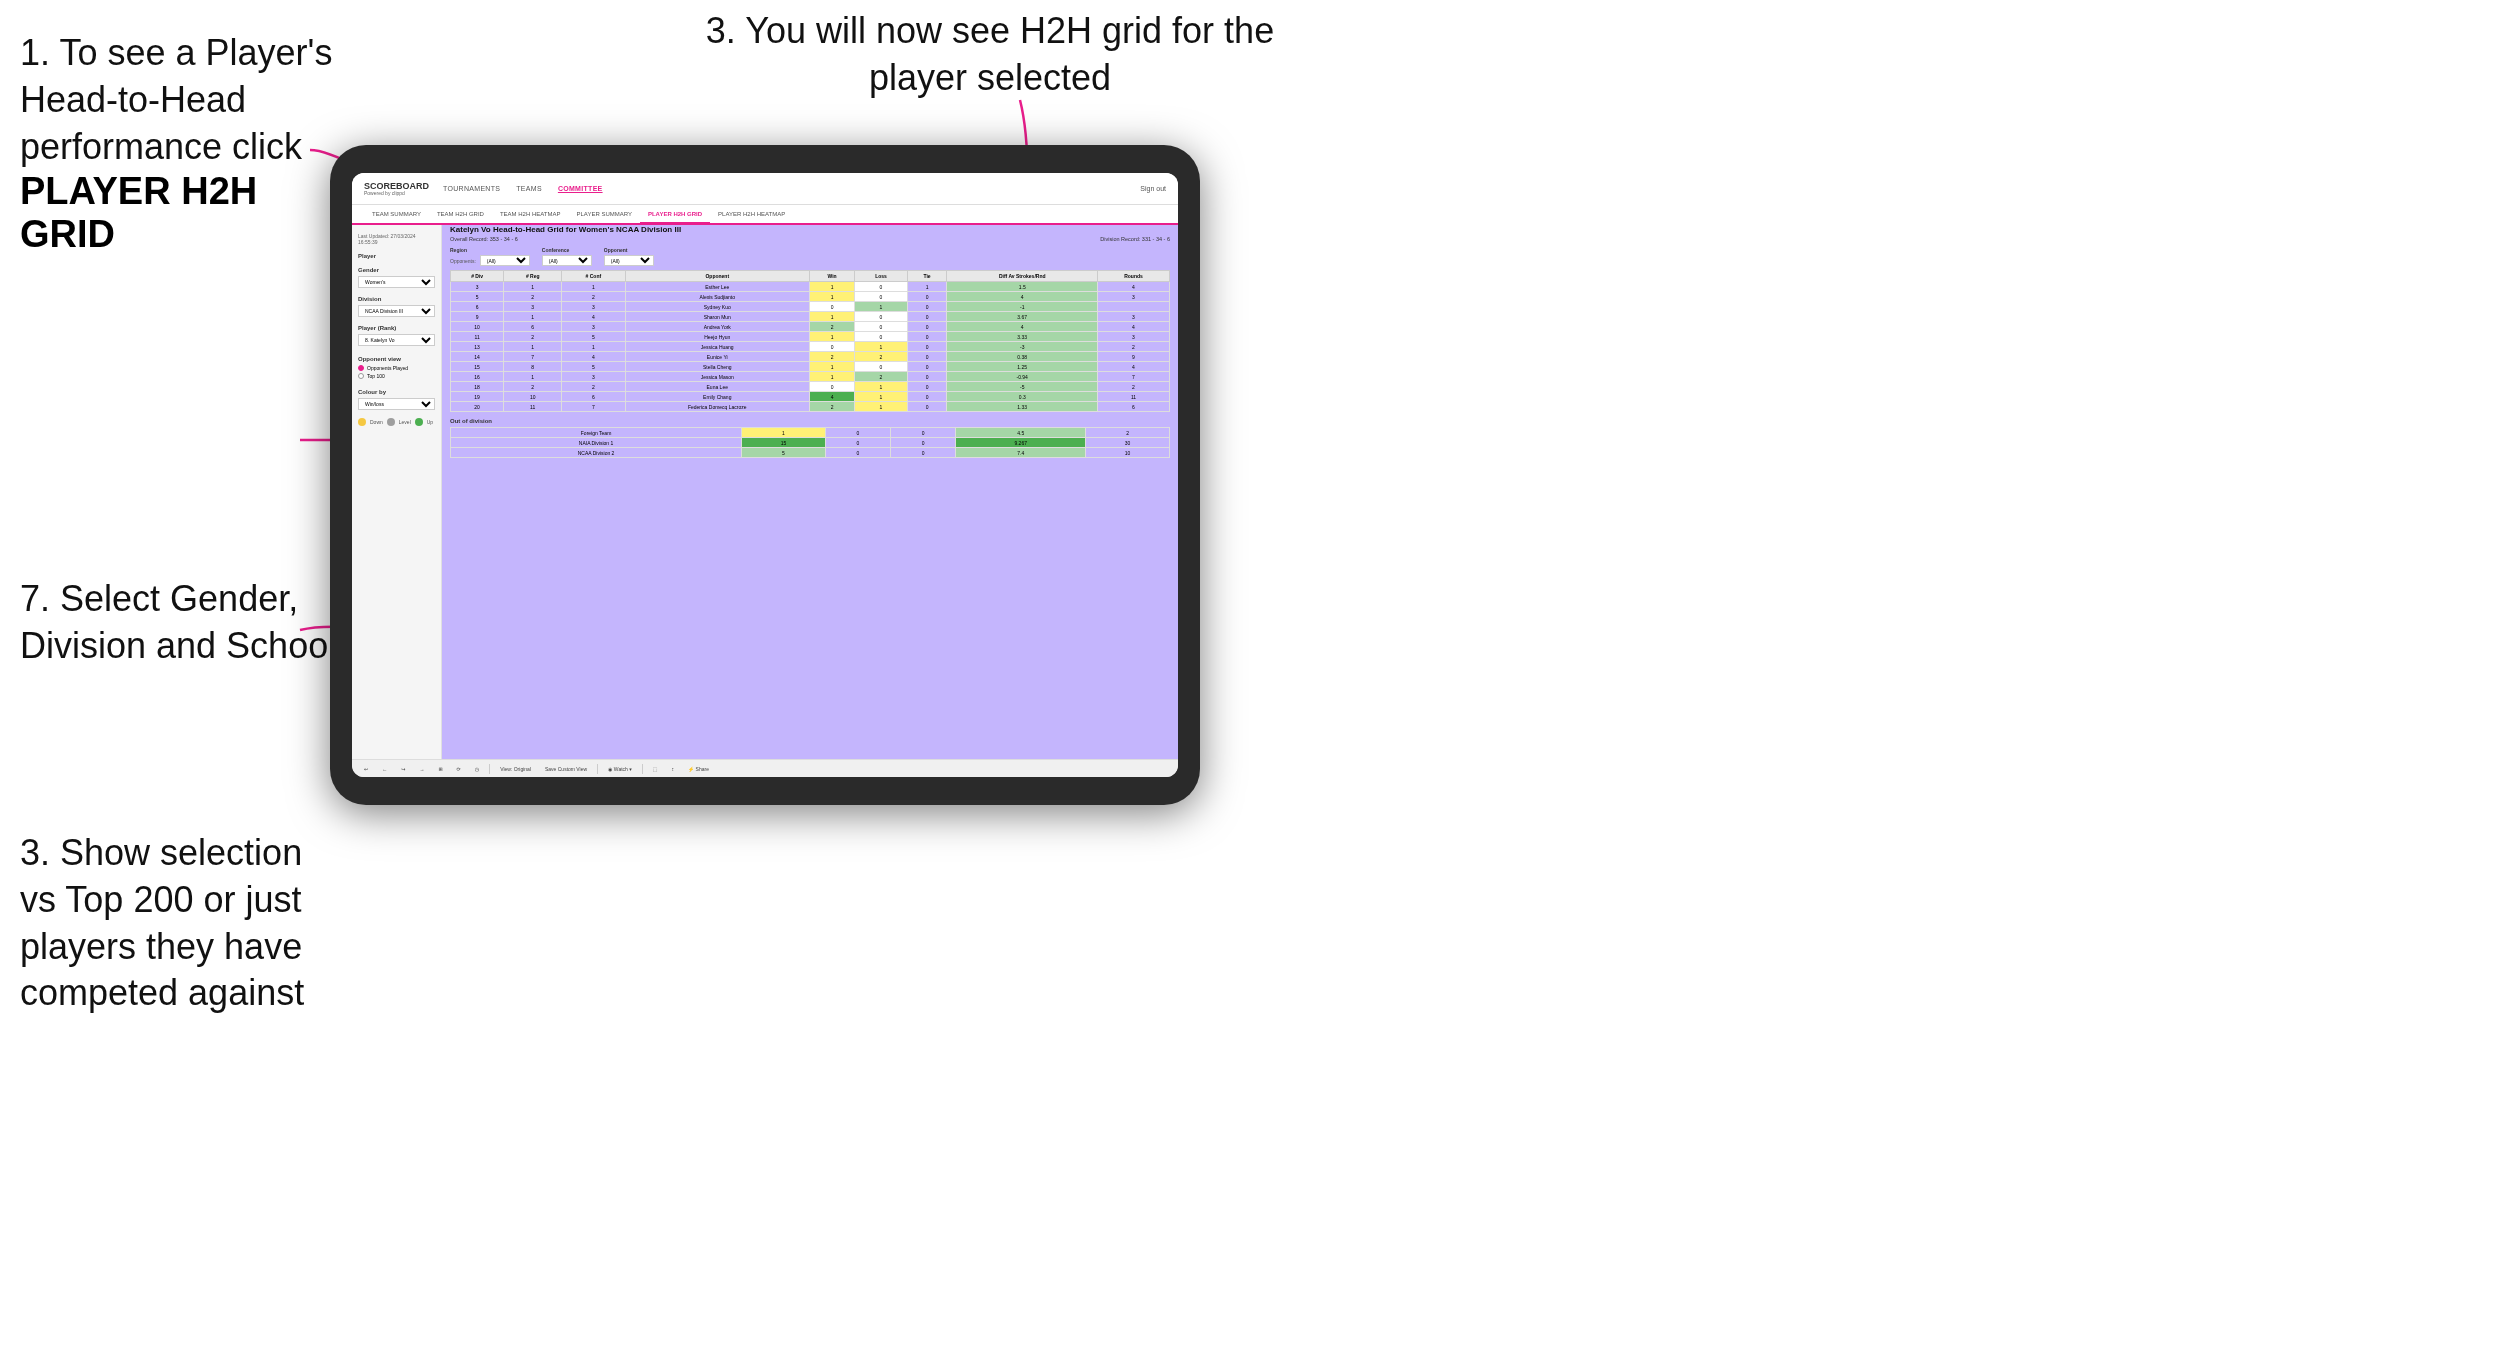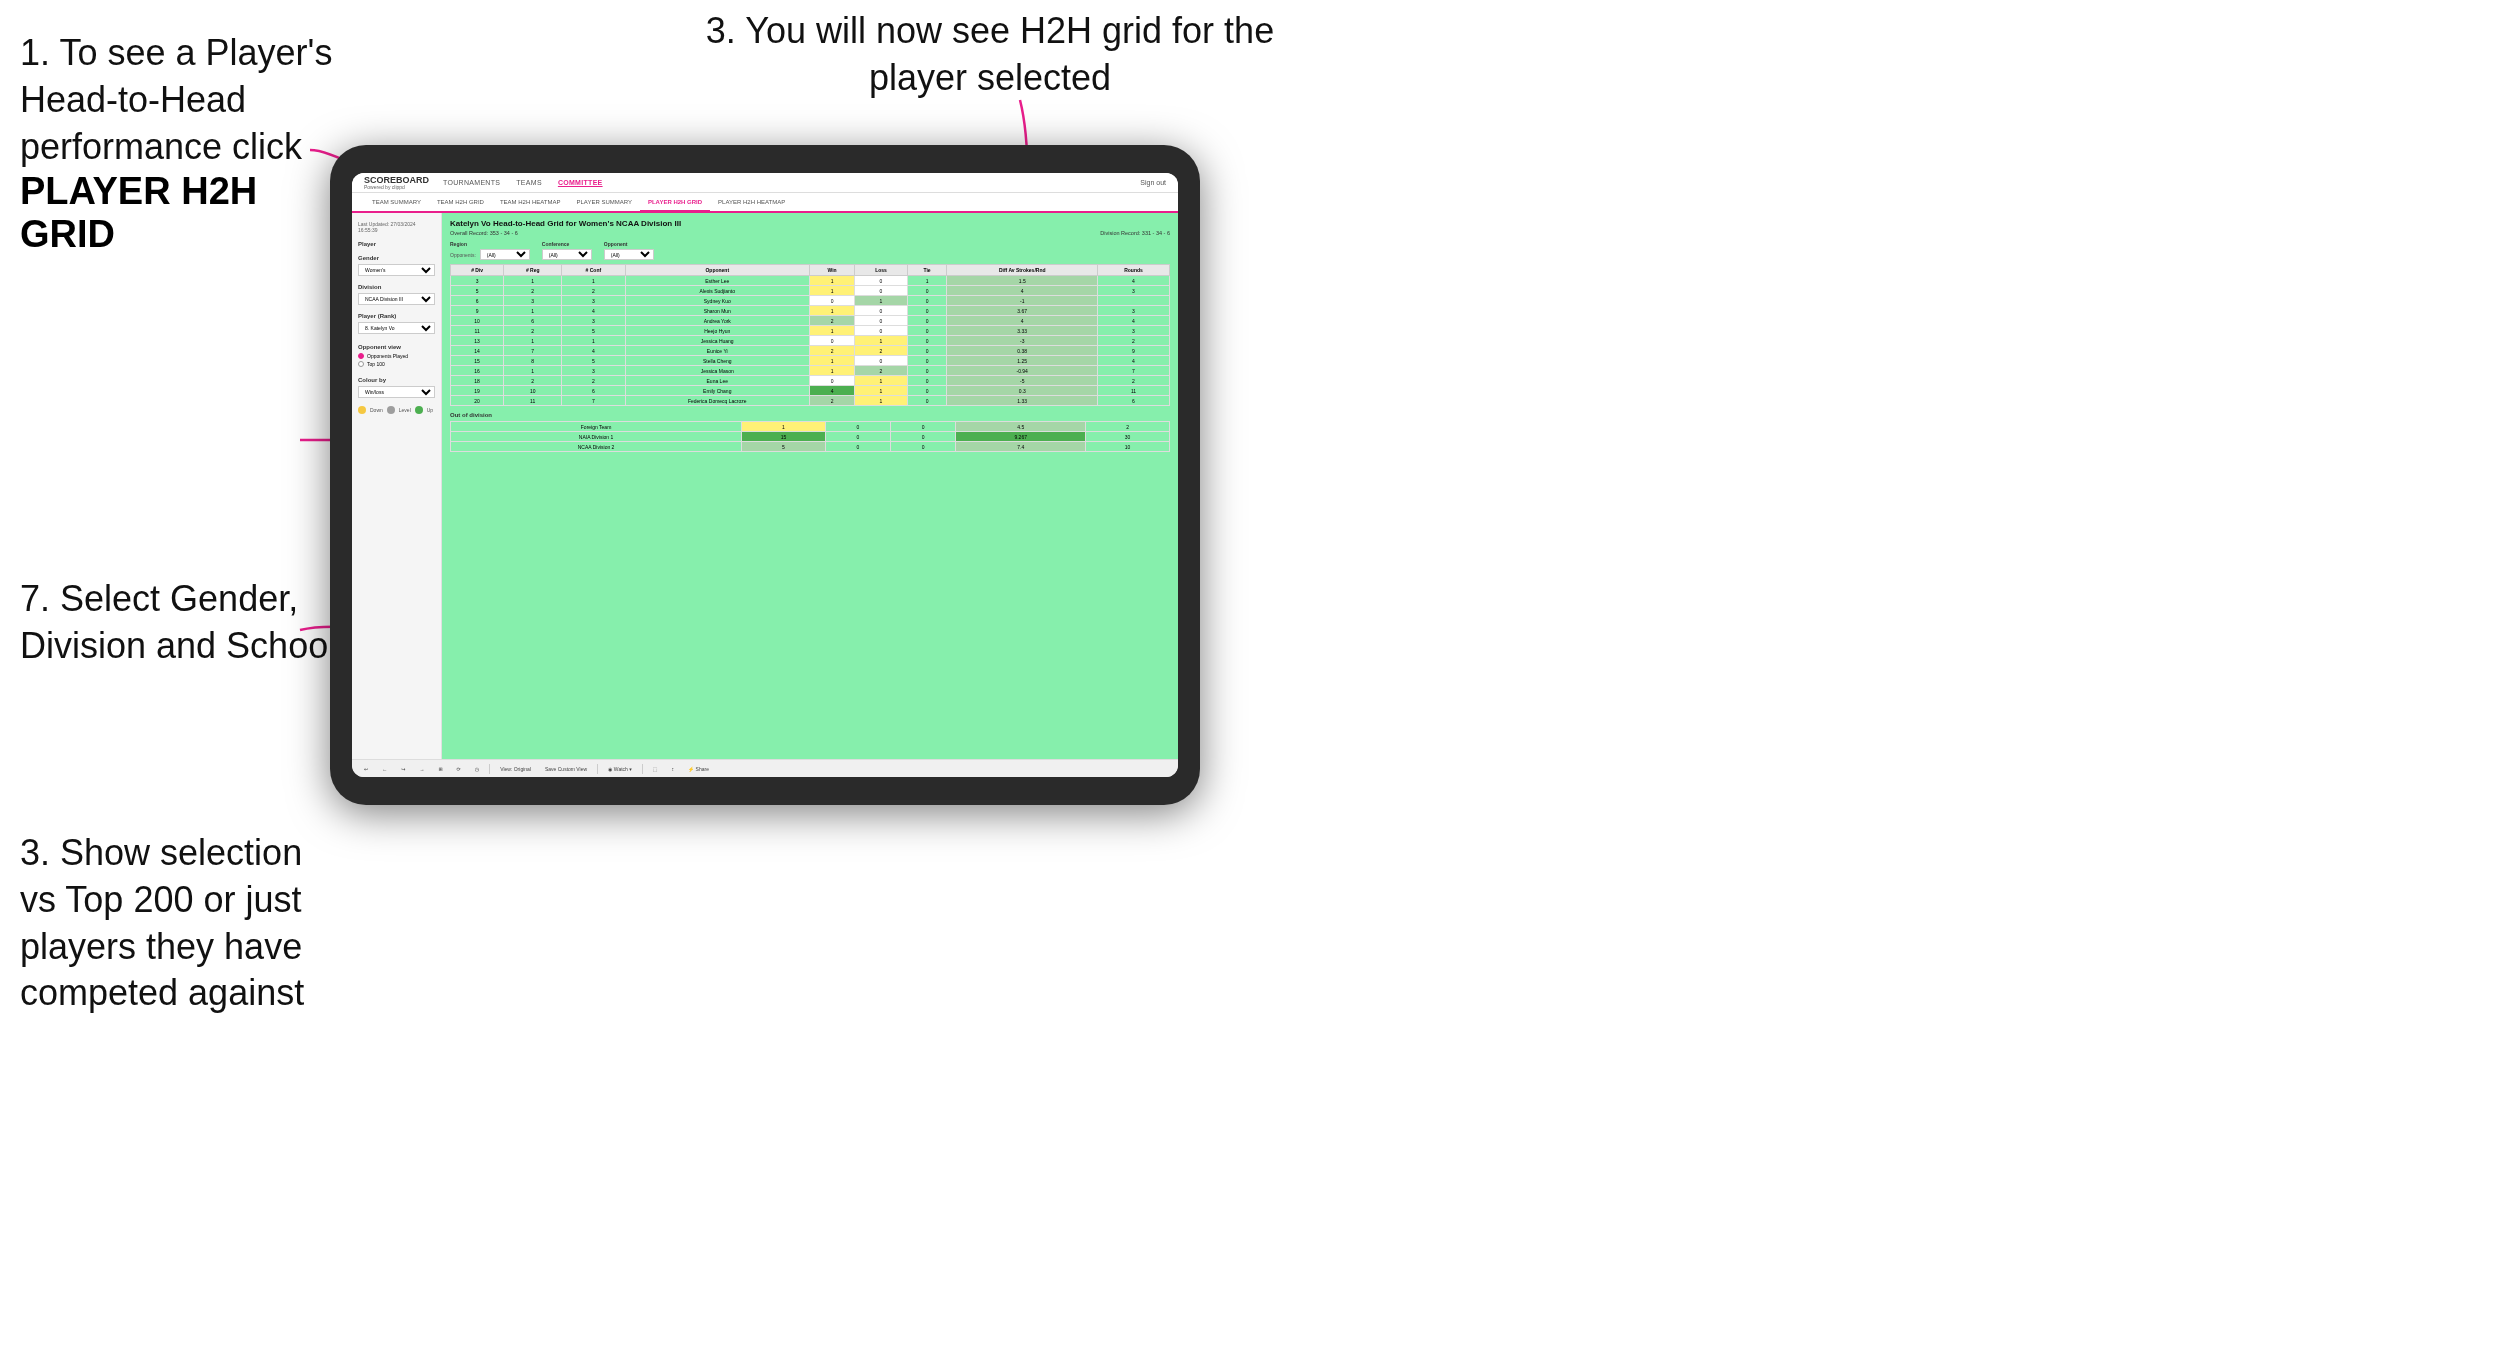--- a/index.html
+++ b/index.html
@@ -75,21 +75,21 @@
       flex-direction: column;
     }
 
     
     .app-nav {
       background: #fff;
       border-bottom: 1px solid #ddd;
       padding: 4px 12px;
       display: flex;
       align-items: center;
-      height: 20px;
+      height: 32px;
       flex-shrink: 0;
     }
     .app-logo {
       font-size: 9px;
       font-weight: 900;
       color: #333;
       margin-right: 14px;
       line-height: 1;
     }
     .app-logo-sub {
@@ -218,23 +218,23 @@
       border-radius: 50%;
     }
     .legend-label {
       font-size: 5px;
       color: #555;
     }
 
     
     .grid-content {
       flex: 1;
-      padding: 6px 8px;
+      padding: 0 8px;
       overflow-y: auto;
-      background: #86efac;
+      background: #c4b5fd;
     }
     .grid-title {
       font-size: 8px;
       font-weight: bold;
       color: #111;
       margin-bottom: 2px;
     }
     .grid-subtitle {
       display: flex;
       justify-content: space-between;

